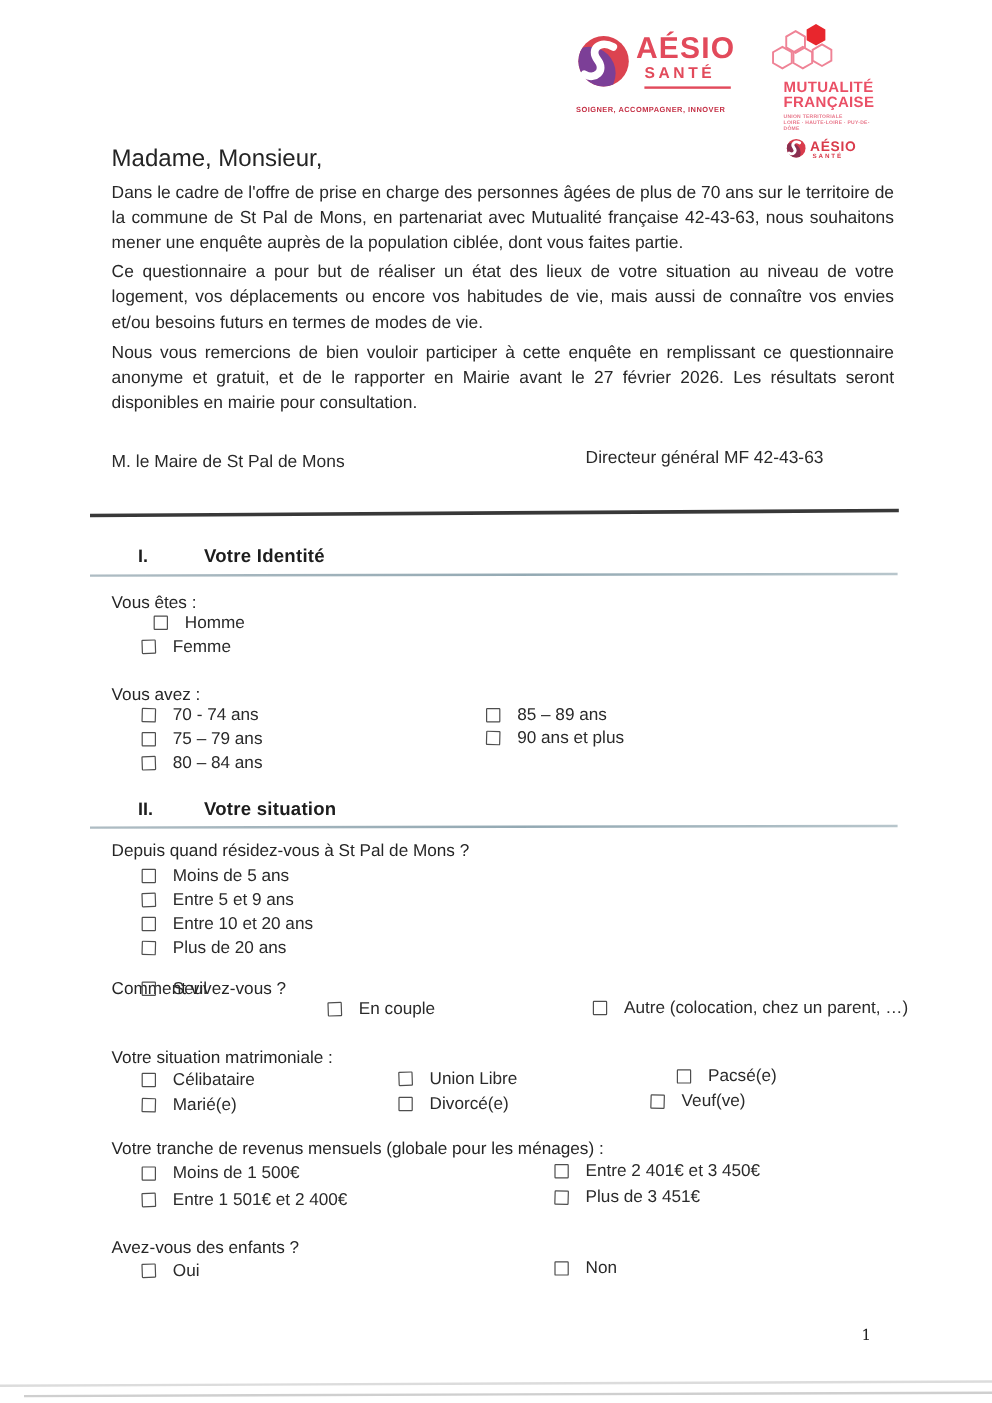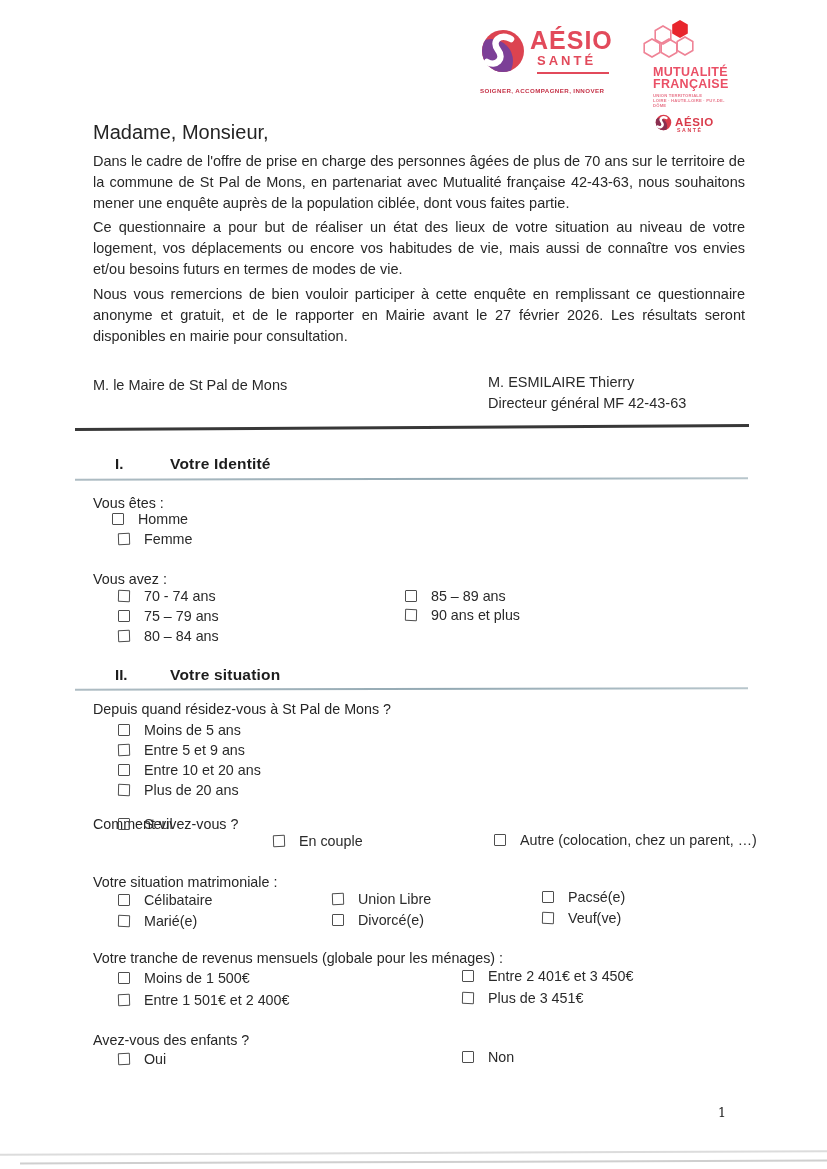--- a/index.html
+++ b/index.html
@@ -109,34 +109,33 @@
     </div>
   </div>
 
   <div class="abs salutation">Madame, Monsieur,</div>
   <p class="abs para" style="left:93px;top:151px;">Dans le cadre de l'offre de prise en charge des personnes âgées de plus de 70 ans sur le territoire de la commune de St Pal de Mons, en partenariat avec Mutualité française 42-43-63, nous souhaitons mener une enquête auprès de la population ciblée, dont vous faites partie.</p>
   <p class="abs para" style="left:93px;top:217px;">Ce questionnaire a pour but de réaliser un état des lieux de votre situation au niveau de votre logement, vos déplacements ou encore vos habitudes de vie, mais aussi de connaître vos envies et/ou besoins futurs en termes de modes de vie.</p>
   <p class="abs para" style="left:93px;top:284px;">Nous vous remercions de bien vouloir participer à cette enquête en remplissant ce questionnaire anonyme et gratuit, et de le rapporter en Mairie avant le 27 février 2026. Les résultats seront disponibles en mairie pour consultation.</p>
 
   <div class="abs sig" style="left:93px;top:375px;">M. le Maire de St Pal de Mons</div>
   <div class="abs sig" style="left:488px;top:372px;">
-    <div>M. ESMILAIRE Thierry</div>
     <div>Directeur général MF 42-43-63</div>
   </div>
 
   <div class="abs divider"></div>
 
   <div class="abs sec-head" style="top:455px;">
     <span class="sec-num">I.</span>
     <span class="sec-title">Votre Identité</span>
   </div>
   <div class="abs sec-underline" style="top:478px;"></div>
 
   <div class="abs q-label" style="top:495px;">Vous êtes :</div>
-  <div class="abs opt" style="left:112px;top:511px;justify-content:flex-end;">
+  <div class="abs opt" style="left:128px;top:511px;justify-content:flex-end;">
     <span class="cb"></span>
     <span>Homme</span>
   </div>
   <div class="abs opt" style="left:118px;top:531px;">
     <span class="cb skew1"></span>
     <span>Femme</span>
   </div>
 
   <div class="abs q-label" style="top:571px;">Vous avez :</div>
   <div class="abs opt" style="left:118px;top:588px;">
@@ -208,21 +207,21 @@
     <span>Marié(e)</span>
   </div>
   <div class="abs opt" style="left:332px;top:891px;">
     <span class="cb skew1"></span>
     <span>Union Libre</span>
   </div>
   <div class="abs opt" style="left:332px;top:912px;">
     <span class="cb"></span>
     <span>Divorcé(e)</span>
   </div>
-  <div class="abs opt" style="left:542px;top:889px;">
+  <div class="abs opt" style="left:564px;top:889px;">
     <span class="cb"></span>
     <span>Pacsé(e)</span>
   </div>
   <div class="abs opt" style="left:542px;top:910px;">
     <span class="cb skew2"></span>
     <span>Veuf(ve)</span>
   </div>
 
   <div class="abs q-label" style="top:950px;">Votre tranche de revenus mensuels (globale pour les ménages) :</div>
   <div class="abs opt" style="left:118px;top:970px;">

